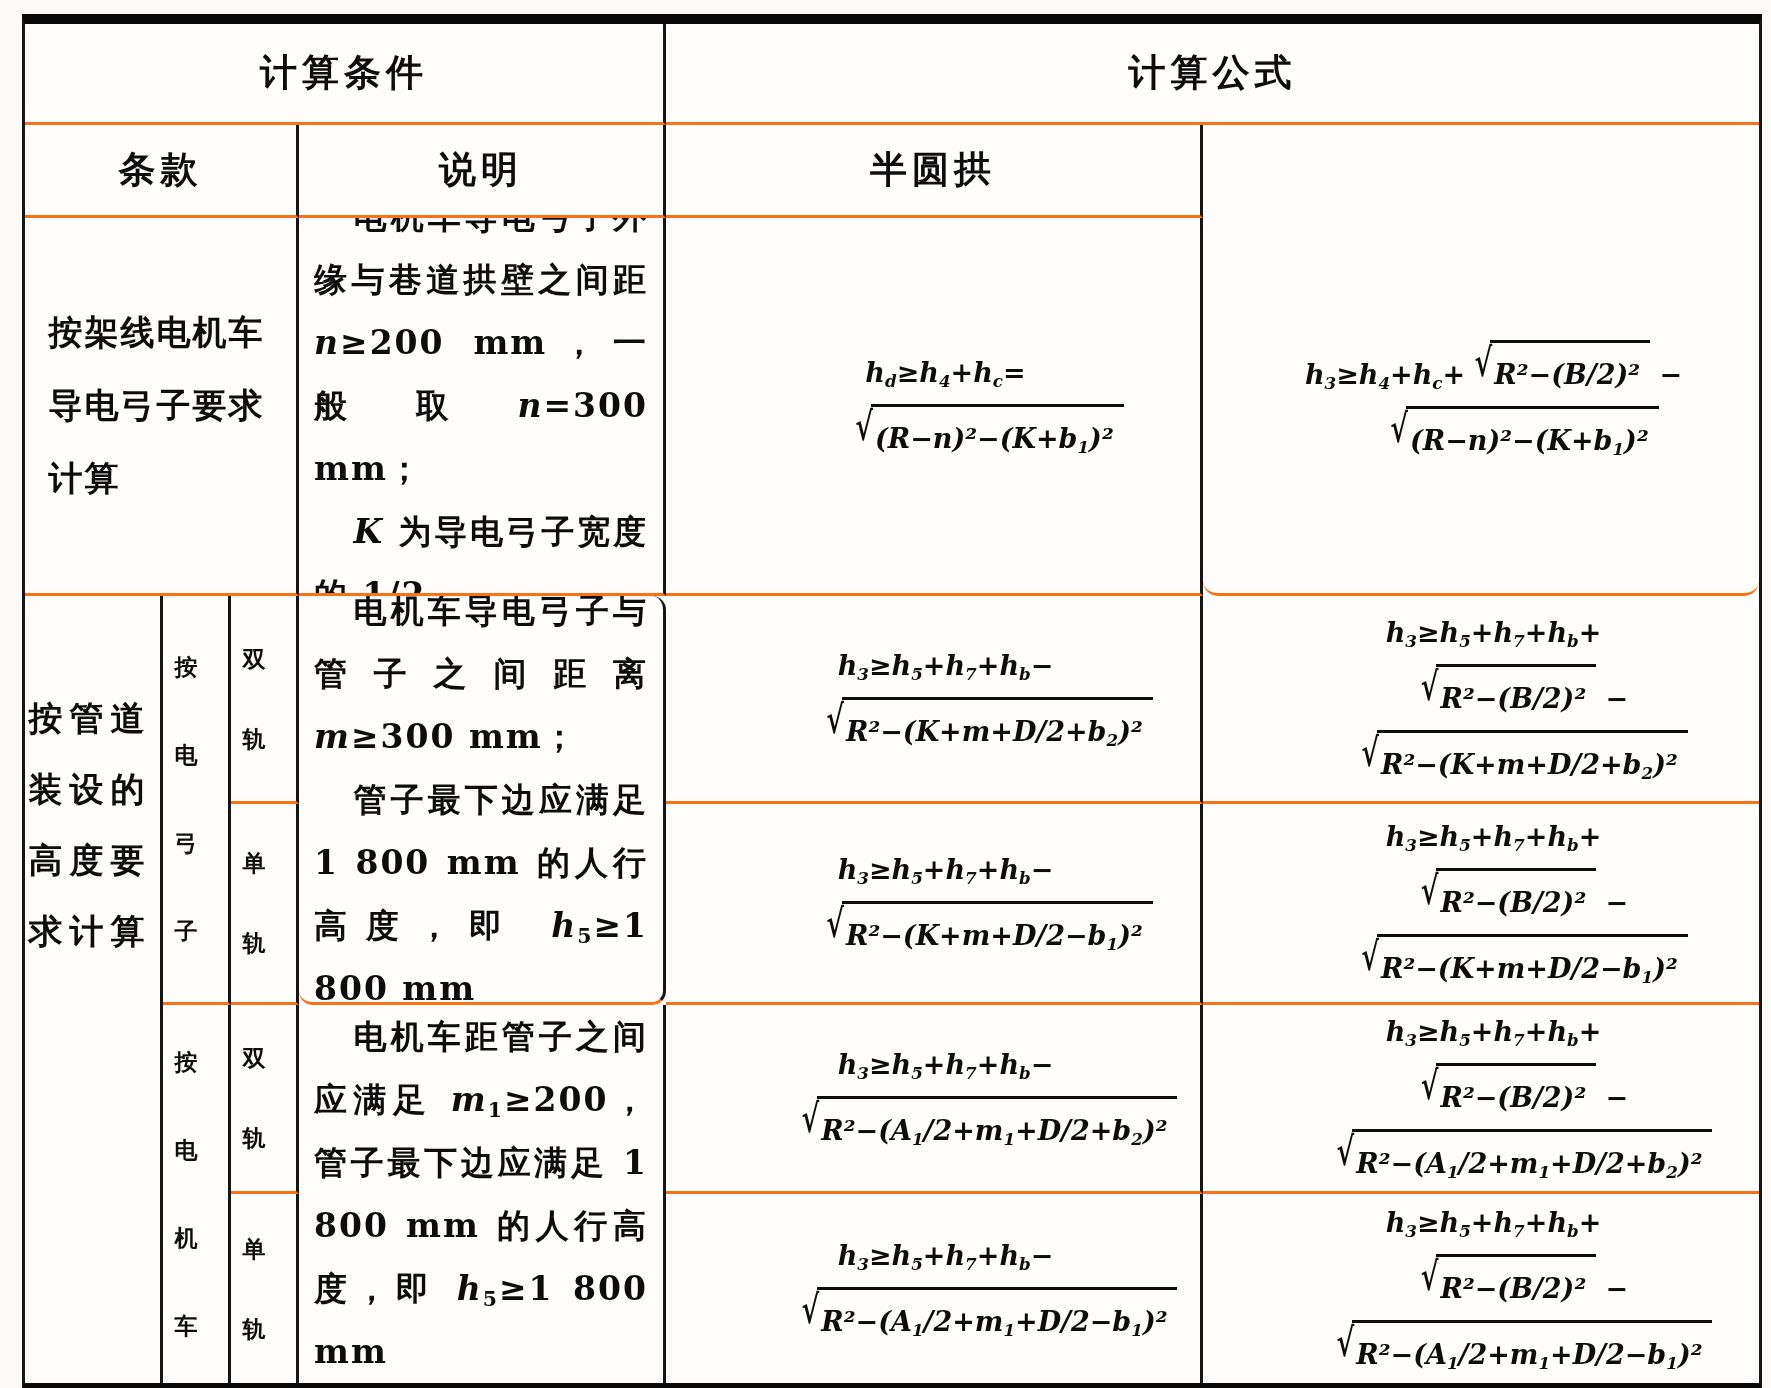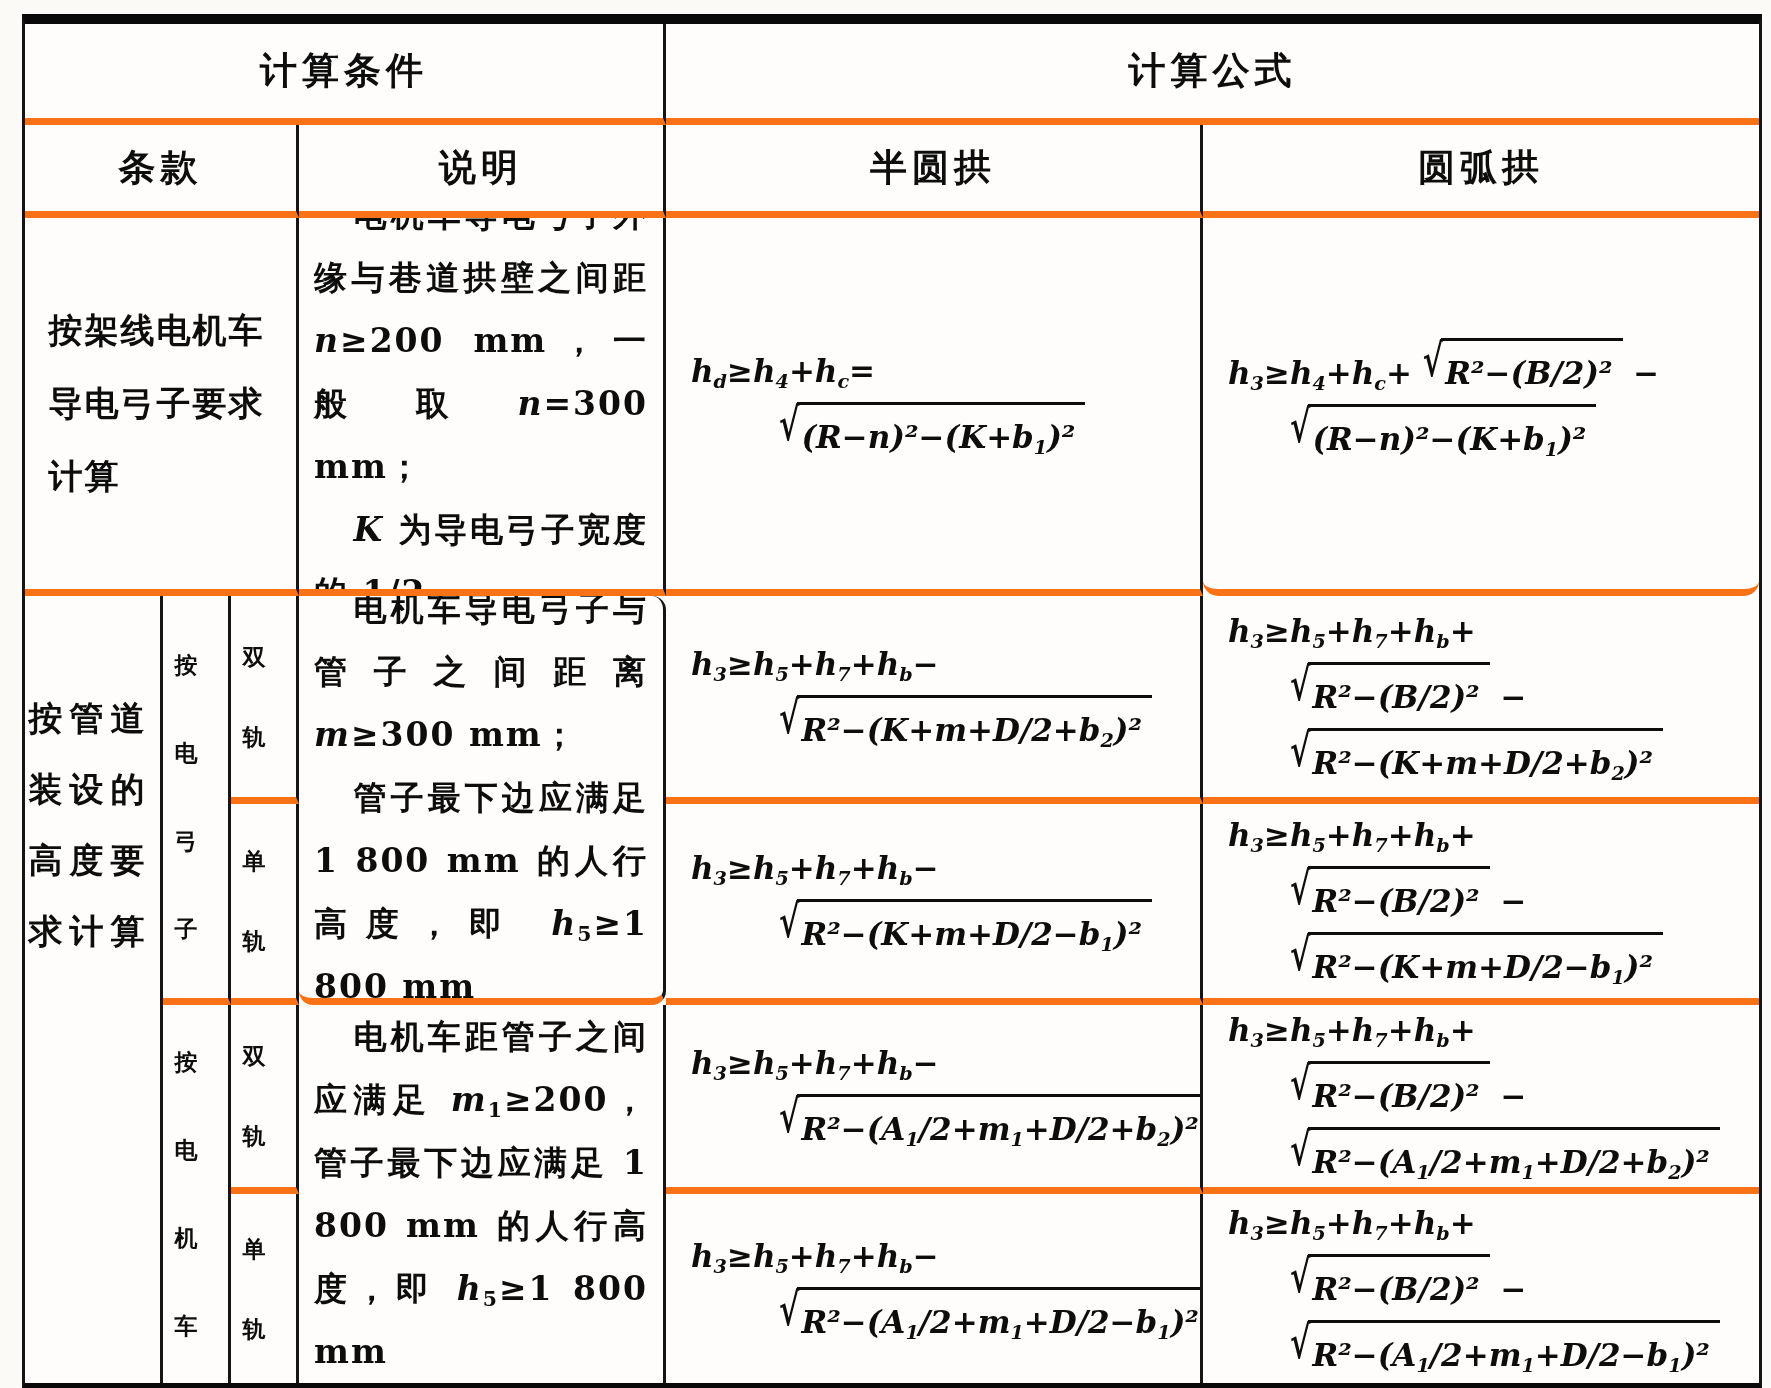--- a/index.html
+++ b/index.html
@@ -17,21 +17,21 @@
     grid-template-columns:138px 68px 68px 367px 537px 556px;
     grid-template-rows:101px 93px 378px 208px 201px 189px 189px;
     border-top:10px solid #0a0a0a;
     border-bottom:6px solid #0a0a0a;
     border-left:3px solid #151515;
     border-right:3px solid #151515;
     background:#fefdfb;
   }
   .cell{
     border-right:3px solid #151515;
-    border-bottom:7px solid #f97316;
+    border-bottom:3px solid #f97316;
     display:flex;flex-direction:column;
     justify-content:center;align-items:center;
     box-sizing:border-box;
     overflow:hidden;
   }
   .no-r{border-right:none;}
   .no-b{border-bottom:none;}
 
   .hdr{font-size:37px;font-weight:700;letter-spacing:5px;
        font-family:"DejaVu Sans","Liberation Sans",sans-serif;}
@@ -56,23 +56,23 @@
     padding:0 15px;
   }
   .para{
     font-size:33px;font-weight:700;line-height:63px;
     letter-spacing:2px;text-align:justify;text-indent:1.2em;
     margin:0;
   }
   .para i{font-family:"DejaVu Serif","Liberation Serif",serif;}
 
   .formula{
-    align-items:flex-start;justify-content:center;
+    align-items:center;justify-content:center;
     padding-left:25px;
-    font-style:italic;font-weight:700;font-size:31px;
+    font-style:italic;font-weight:700;font-size:27px;
   }
   .fline{white-space:nowrap;line-height:62px;}
   .fline.cont{margin-left:88px;}
   .arc-col .fline.cont{margin-left:62px;}
   sub{font-size:0.62em;vertical-align:-0.3em;line-height:0;}
   .rad{white-space:nowrap;}
   .radsign{
     font-style:normal;display:inline-block;
     transform:scaleY(1.45) translateY(1px);transform-origin:70% 100%;
     margin-right:-2px;
@@ -96,23 +96,20 @@
   </div>
 
   <div class="cell hdr" style="grid-column:1/4;grid-row:2;">
     <span>条款</span>
   </div>
   <div class="cell hdr" style="grid-column:4;grid-row:2;">
     <span>说明</span>
   </div>
   <div class="cell hdr" style="grid-column:5;grid-row:2;">
     <span>半圆拱</span>
-  </div>
-  <div class="cell hdr no-r" style="grid-column:6;grid-row:2;">
-    <span>圆弧拱</span>
   </div>
 
   <div class="cell" style="grid-column:1/4;grid-row:3;">
     <div class="clause-block">按架线电机车导电弓子要求计算</div>
   </div>
   <div class="cell desc" style="grid-column:4;grid-row:3;">
       <div class="para">电机车导电弓子外缘与巷道拱壁之间距 <i>n</i>≥200 mm，一 般 取 <i>n</i>=300 mm；</div>
       <div class="para"><i>K</i> 为导电弓子宽度的 1/2</div>
     </div>
   <div class="cell formula" style="grid-column:5;grid-row:3;">

